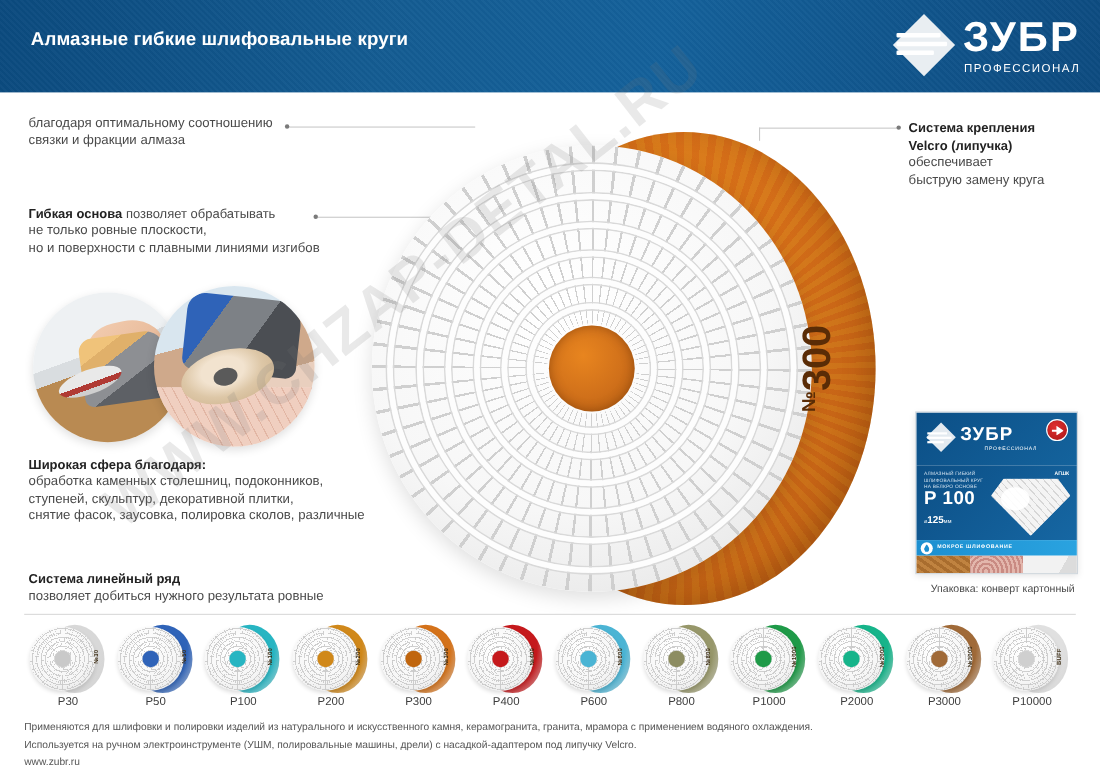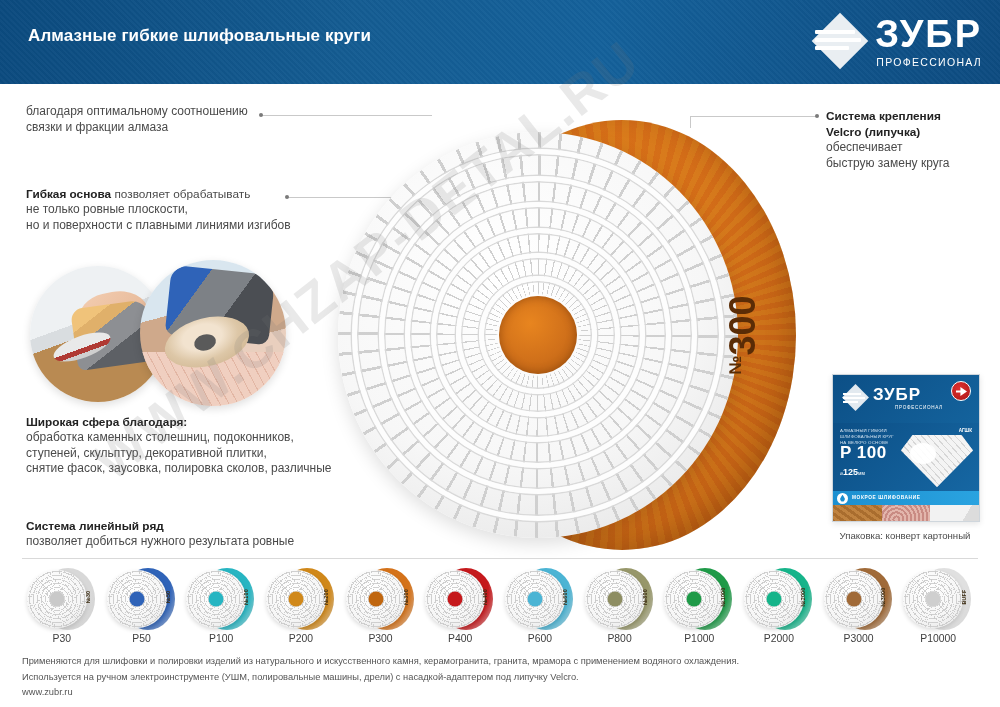--- a/index.html
+++ b/index.html
@@ -157,21 +157,21 @@
   .pack-strip{ position:relative; height:14px; background:linear-gradient(90deg,#1c8fd0,#2aa3e0); }
   .pack-strip .wd{ position:absolute; left:4px; top:1.5px; width:11px; height:11px; border-radius:50%; background:#fff; }
   .pack-strip .wd:after{ content:""; position:absolute; left:3px; top:2px; width:5px; height:7px; background:#1c8fd0;
     border-radius:50% 50% 50% 50% / 62% 62% 38% 38%; clip-path:polygon(50% 0,100% 62%,80% 100%,20% 100%,0 62%); }
   .pack-strip span{ position:absolute; left:19px; top:4px; color:#fff; font-size:4.8px; font-weight:bold; letter-spacing:.6px; }
   .pack-photos{ display:flex; height:36px; }
   .pack-photos div{ flex:1; }
   .pp1{ background:repeating-linear-gradient(35deg,#c08340 0 3px,#a96d2e 3px 6px); }
   .pp2{ background:repeating-radial-gradient(circle at 30% 40%, #e3b6ac 0 2px, #c98b83 2px 4px); }
   .pp3{ background:linear-gradient(120deg,#f2f2f2 0 60%,#dcdcdc 60% 100%); }
-  .pack-caption{ position:absolute; left:815px; top:530px; width:180px; text-align:center;
+  .pack-caption{ position:absolute; left:797px; top:530px; width:180px; text-align:right;
     font-size:9.6px; color:#4a4a4a; }
 
   
   .rowline { position:absolute; left:22px; top:558px; width:956px; height:1px; background:#d9d9d9; }
   .discrow { position:absolute; left:22px; top:566px; width:956px; height:78px; display:flex; }
   .discitem { flex:1; position:relative; display:flex; flex-direction:column; align-items:center; }
   .disc { position:relative; width:70px; height:66px; }
   .disc .back{ position:absolute; left:14px; top:2px; width:54px; height:62px; border-radius:50%; }
   .disc .face{
     position:absolute; left:0; top:4px; width:60px; height:58px; border-radius:50%;

